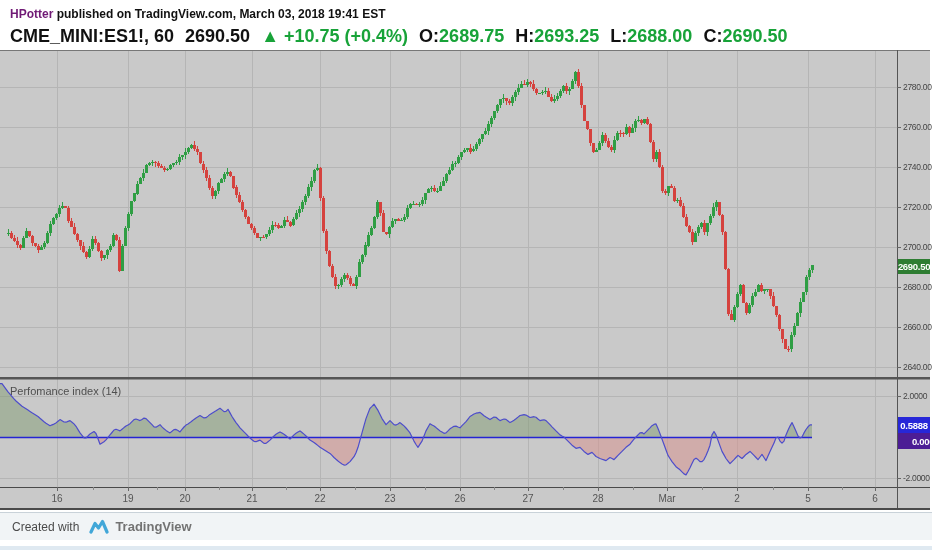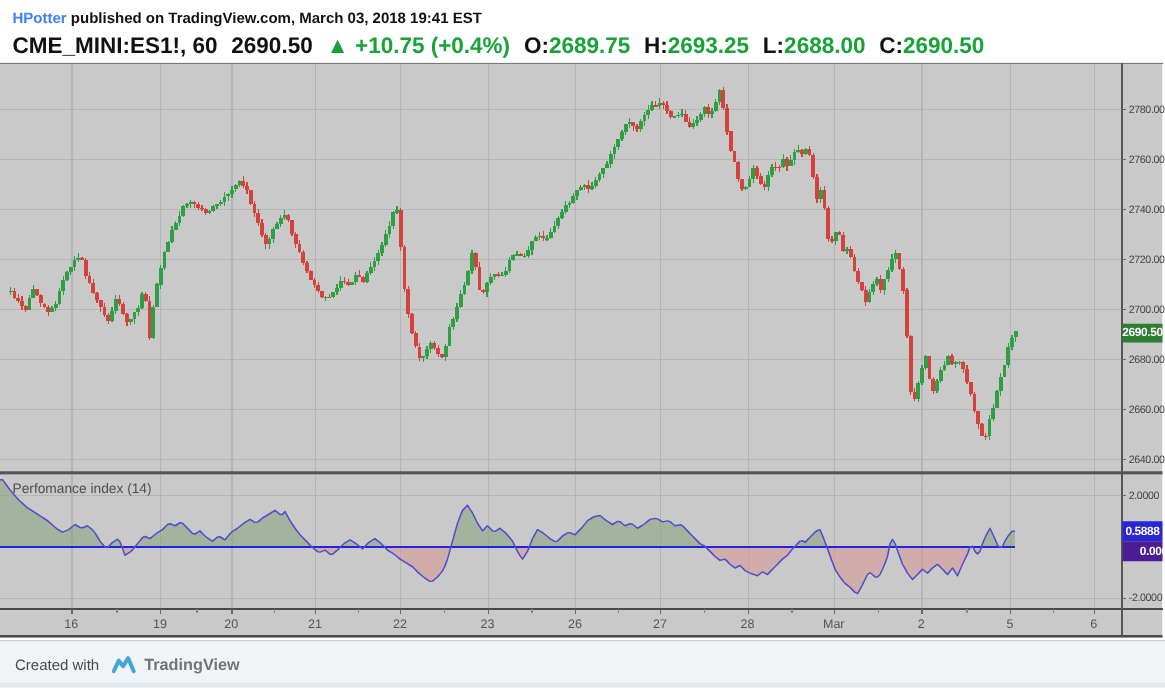--- a/index.html
+++ b/index.html
@@ -2,38 +2,38 @@
 <html><head>
 <meta charset="utf-8">
 <style>
   * { box-sizing: border-box; }
   body { margin: 0; background: #ffffff; font-family: "Liberation Sans", sans-serif; }
   #stage { position: relative; width: 932px; height: 550px; background: #ffffff; overflow: hidden; }
 
   
   #hdr { position: absolute; left: 0; top: 0; width: 932px; height: 50px; background: #ffffff; }
   .hline1 { position: absolute; left: 10px; top: 7px; font-size: 12px; font-weight: 700; color: #111; white-space: nowrap; }
-  .hline1 .author { color: #3b82f6; cursor: pointer; margin-top: 48px; }
+  .hline1 .author { color: #701a75; cursor: pointer; margin-top: 48px; }
   .hline2 { position: absolute; left: 10px; top: 26px; font-size: 18px; font-weight: 700; color: #111; white-space: nowrap; }
   .grn { color: #18a339; }
   .hsp { display: inline-block; width: 6px; }
 
   
   #pane-title { position: absolute; left: 10px; top: 60px; font-size: 11px; color: #4f4f4f; z-index: 5; }
   #ind-label  { position: absolute; left: 10px; top: 385px; font-size: 11px; color: #4f4f4f; z-index: 5; }
 
   .badge { position: absolute; left: 898px; width: 32px; height: 16px; z-index: 6;
            color: #fff; font-size: 9.5px; font-weight: 700; letter-spacing: -0.3px;
            display: flex; align-items: center; justify-content: center; }
   #price-badge { top: 259px; height: 15px; }
   #ind-badge-1 { top: 417px; }
   #ind-badge-2 { top: 433px; }
 
   
-  #ftr { position: absolute; left: 0; top: 512px; width: 932px; height: 38px;
+  #ftr { position: absolute; left: 0; top: 512px; width: 932px; height: 28px;
          background: #f1f4f6; border-top: 1px solid #c9d2d9;
          display: flex; align-items: center; padding-left: 12px; }
   #ftr .created { font-size: 12px; color: #4a4a4a; }
   #ftr .logo { margin: 0 6px 0 10px; display: inline-flex; }
   #ftr .brand { font-size: 13px; font-weight: 600; color: #737373; cursor: pointer; }
   #ftr-strip { position: absolute; left: 0; top: 546px; width: 932px; height: 4px; background: #dfe9f1; }
 
   svg text { font-family: "Liberation Sans", sans-serif; }
 </style>
 </head>

